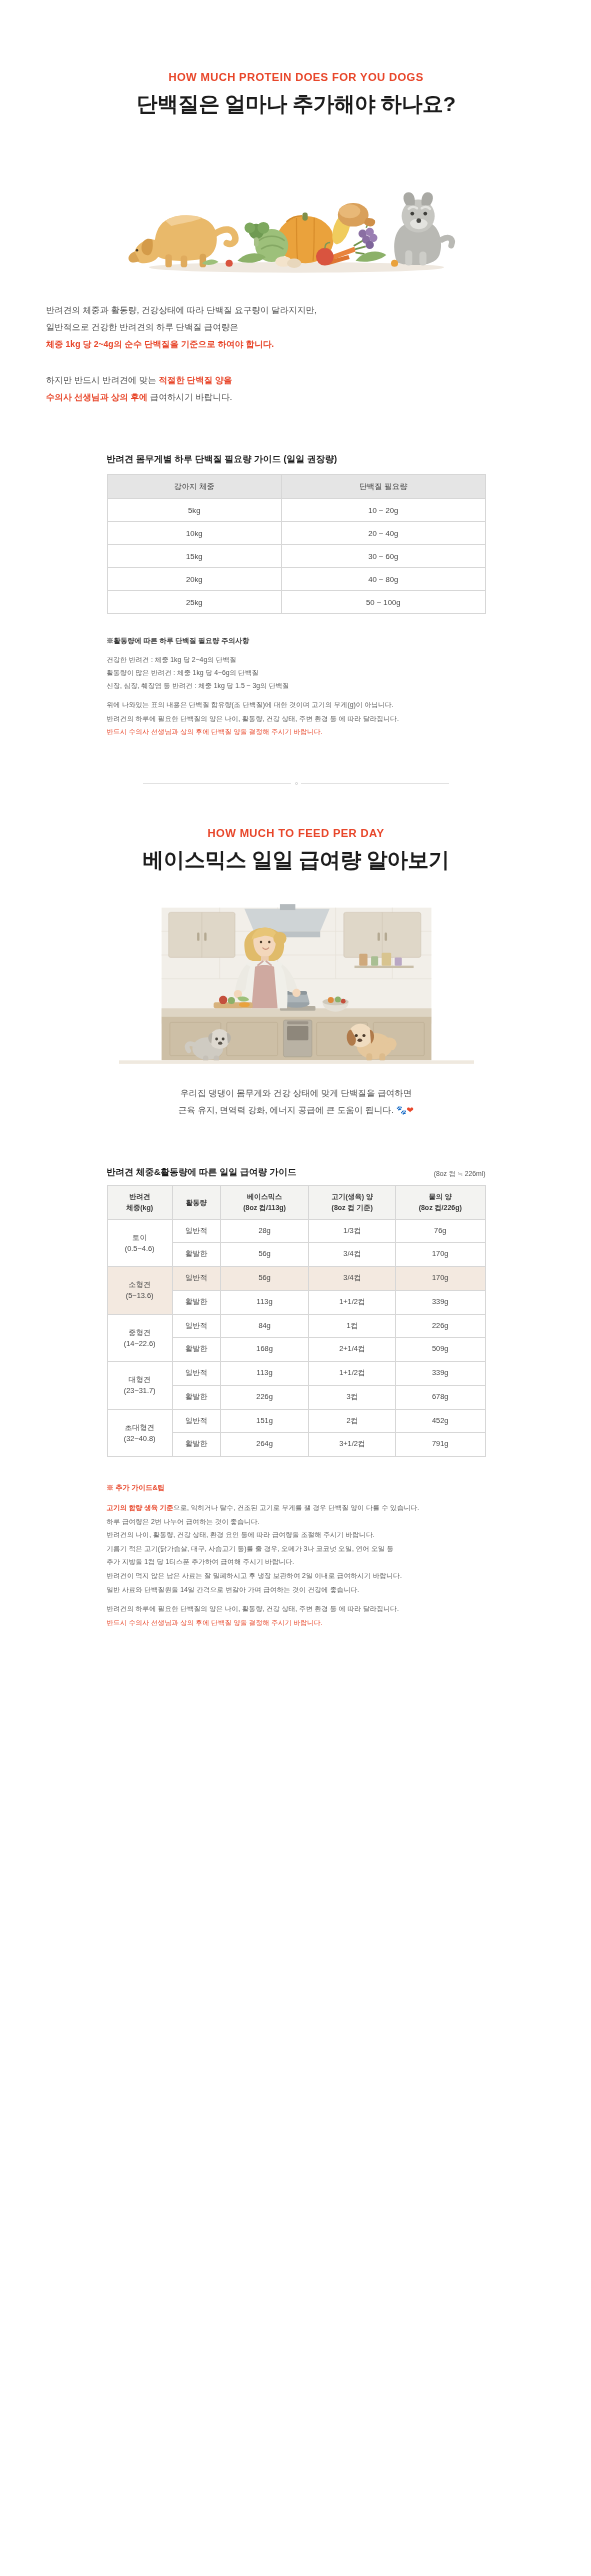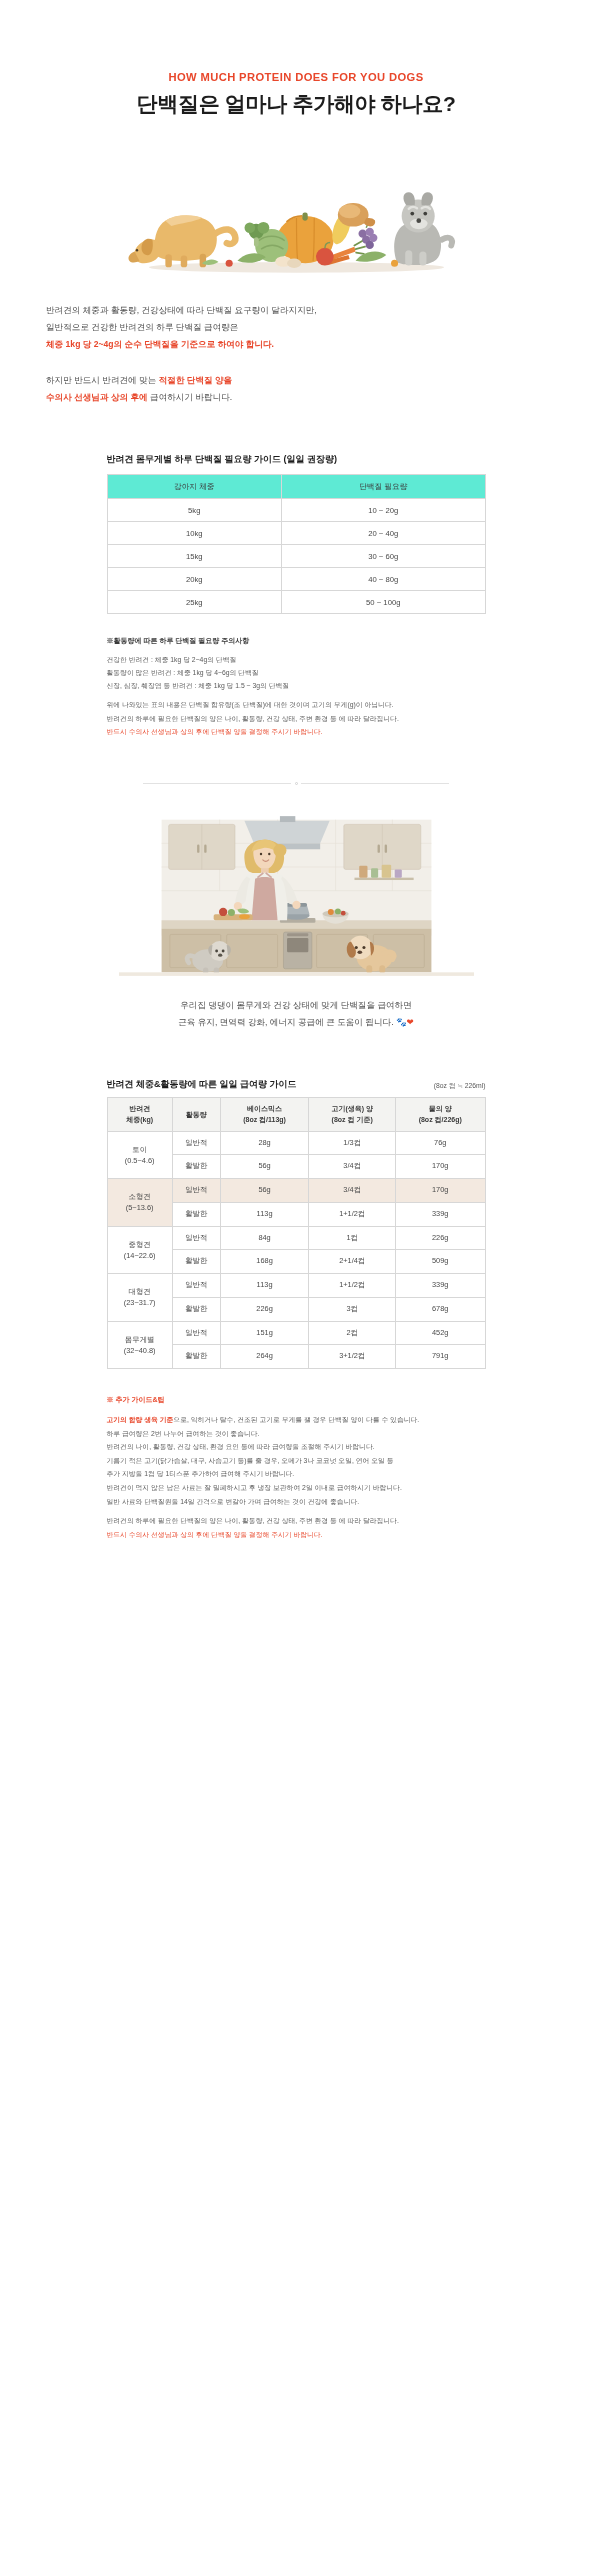--- a/index.html
+++ b/index.html
@@ -59,21 +59,21 @@
     width:100%;
     border-collapse:collapse;
     font-size:7.7px;
   }
   table.tbl th, table.tbl td {
     border:0.6px solid #d7d7d7;
     text-align:center;
     color:#4a4a4a;
   }
   table.tbl th {
-    background:#5eead4;
+    background:#e5e5e5;
     font-weight:normal;
     padding:6.5px 2.4px;
     color:#3a3a3a;
   }
   table.tbl td { padding:6.5px 2.4px; }
 
   
   .notes { margin-top:20px; font-size:6.8px; line-height:1.95; color:#5a5a5a; }
   .notes .note-head { font-weight:bold; color:#3a3a3a; margin-bottom:4.7px; font-size:7px; }
   .notes .red { color:#e8472b; }
@@ -328,20 +328,24 @@
       <div>위에 나와있는 표의 내용은 단백질 함유량(조 단백질)에 대한 것이며 고기의 무게(g)이 아닙니다.</div>
       <div>반려견의 하루에 필요한 단백질의 양은 나이, 활동량, 건강 상태, 주변 환경 등 에 따라 달라집니다.</div>
       <div class="red">반드시 수의사 선생님과 상의 후에 단백질 양을 결정해 주시기 바랍니다.</div>
     </div>
   </div>
 
   <div class="divider">
     <span class="line"></span><span class="dot"></span><span class="line"></span>
   </div>
 
+  <div class="sec2-top">
+    <div class="eyebrow">HOW MUCH TO FEED PER DAY</div>
+    <div class="headline">베이스믹스 일일 급여량 알아보기</div>
+  </div>
 
   <div class="illus2">
     <svg viewBox="0 0 600 270" width="355" height="160">
 
       <rect x="72" y="6" width="456" height="196" fill="#f2efe9"></rect>
 
       <g stroke="#e5e0d6" stroke-width="1">
         <line x1="72" y1="46" x2="528" y2="46"></line>
         <line x1="72" y1="86" x2="528" y2="86"></line>
         <line x1="72" y1="126" x2="528" y2="126"></line>
@@ -563,21 +567,21 @@
         </tr>
         <tr>
           <td>활발한</td>
           <td>226g</td>
           <td>3컵</td>
           <td>678g</td>
         </tr>
 
         <tr>
           <td class="weight-cell" rowspan="2">
-            <div>몸무게별</div>
+            <div>초대형견</div>
             <div>(32~40.8)</div>
           </td>
           <td>일반적</td>
           <td>151g</td>
           <td>2컵</td>
           <td>452g</td>
         </tr>
         <tr>
           <td>활발한</td>
           <td>264g</td>

